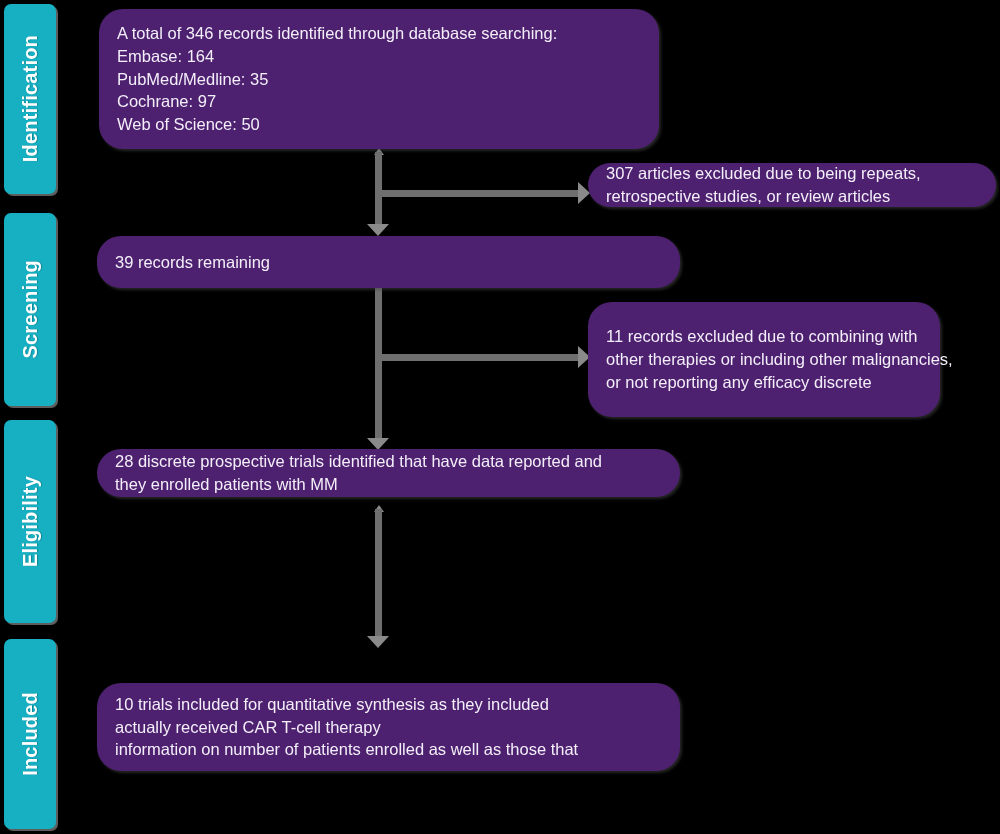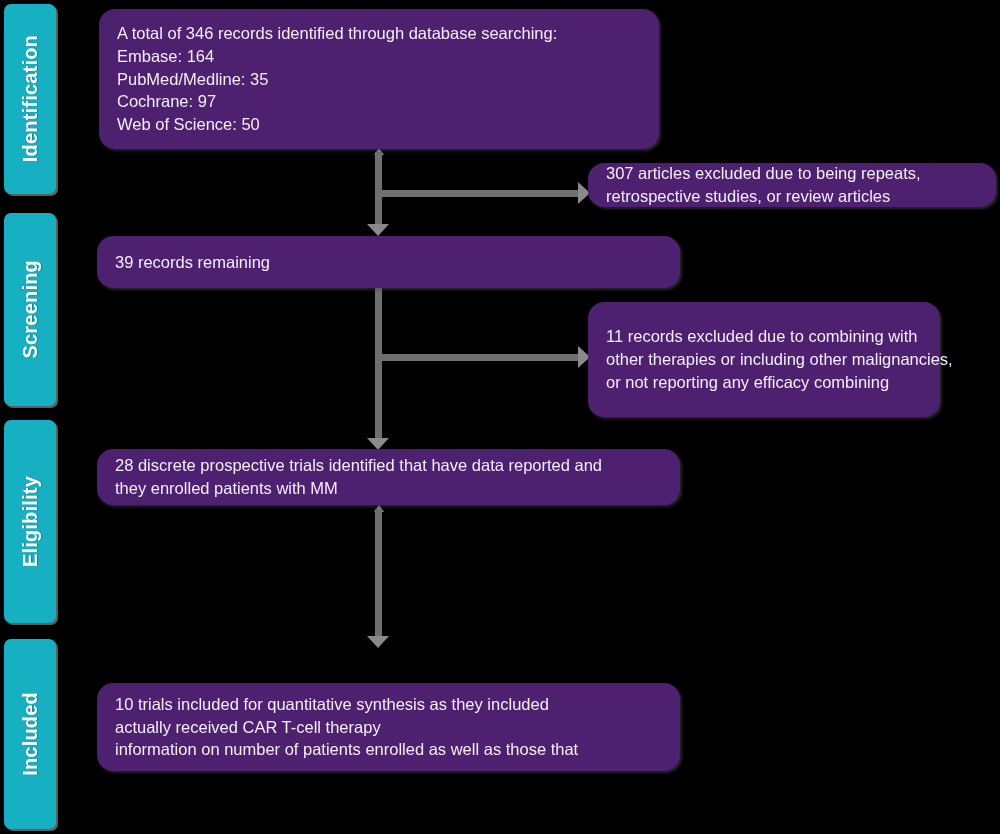--- a/index.html
+++ b/index.html
@@ -39,21 +39,21 @@
     font-weight: bold;
     letter-spacing: 0.2px;
     white-space: nowrap;
     text-shadow: 0 1px 1px rgba(0,0,0,0.25);
   }
 
   
   .box {
     position: absolute;
     background: #4d2070;
-    border-radius: 16px;
+    border-radius: 24px;
     box-sizing: border-box;
     padding: 12px 18px;
     color: #f3eef8;
     font-size: 16.5px;
     line-height: 1.38;
     display: flex;
     flex-direction: column;
     justify-content: center;
     box-shadow: 2px 2px 3px rgba(70,70,70,0.55);
   }
@@ -141,24 +141,24 @@
     <span class="line">retrospective studies, or review articles</span>
   </div>
 
   <div class="box" style="left:97px; top:236px; width:583px; height:52px;">
     <span class="line">39 records remaining</span>
   </div>
 
   <div class="box" style="left:588px; top:302px; width:352px; height:115px;">
     <span class="line">11 records excluded due to combining with</span>
     <span class="line">other therapies or including other malignancies,</span>
-    <span class="line">or not reporting any efficacy combining</span>
+    <span class="line">or not reporting any efficacy discrete</span>
   </div>
 
-  <div class="box" style="left:97px; top:449px; width:583px; height:56px;">
+  <div class="box" style="left:97px; top:449px; width:583px; height:48px;">
     <span class="line">28 discrete prospective trials identified that have data reported and</span>
     <span class="line">they enrolled patients with MM</span>
   </div>
 
   <div class="box" style="left:97px; top:655px; width:583px; height:88px;margin-top:28px;">
     <span class="line">10 trials included for quantitative synthesis as they included</span>
     <span class="line">actually received CAR T-cell therapy</span>
     <span class="line">information on number of patients enrolled as well as those that</span>
   </div>
 

